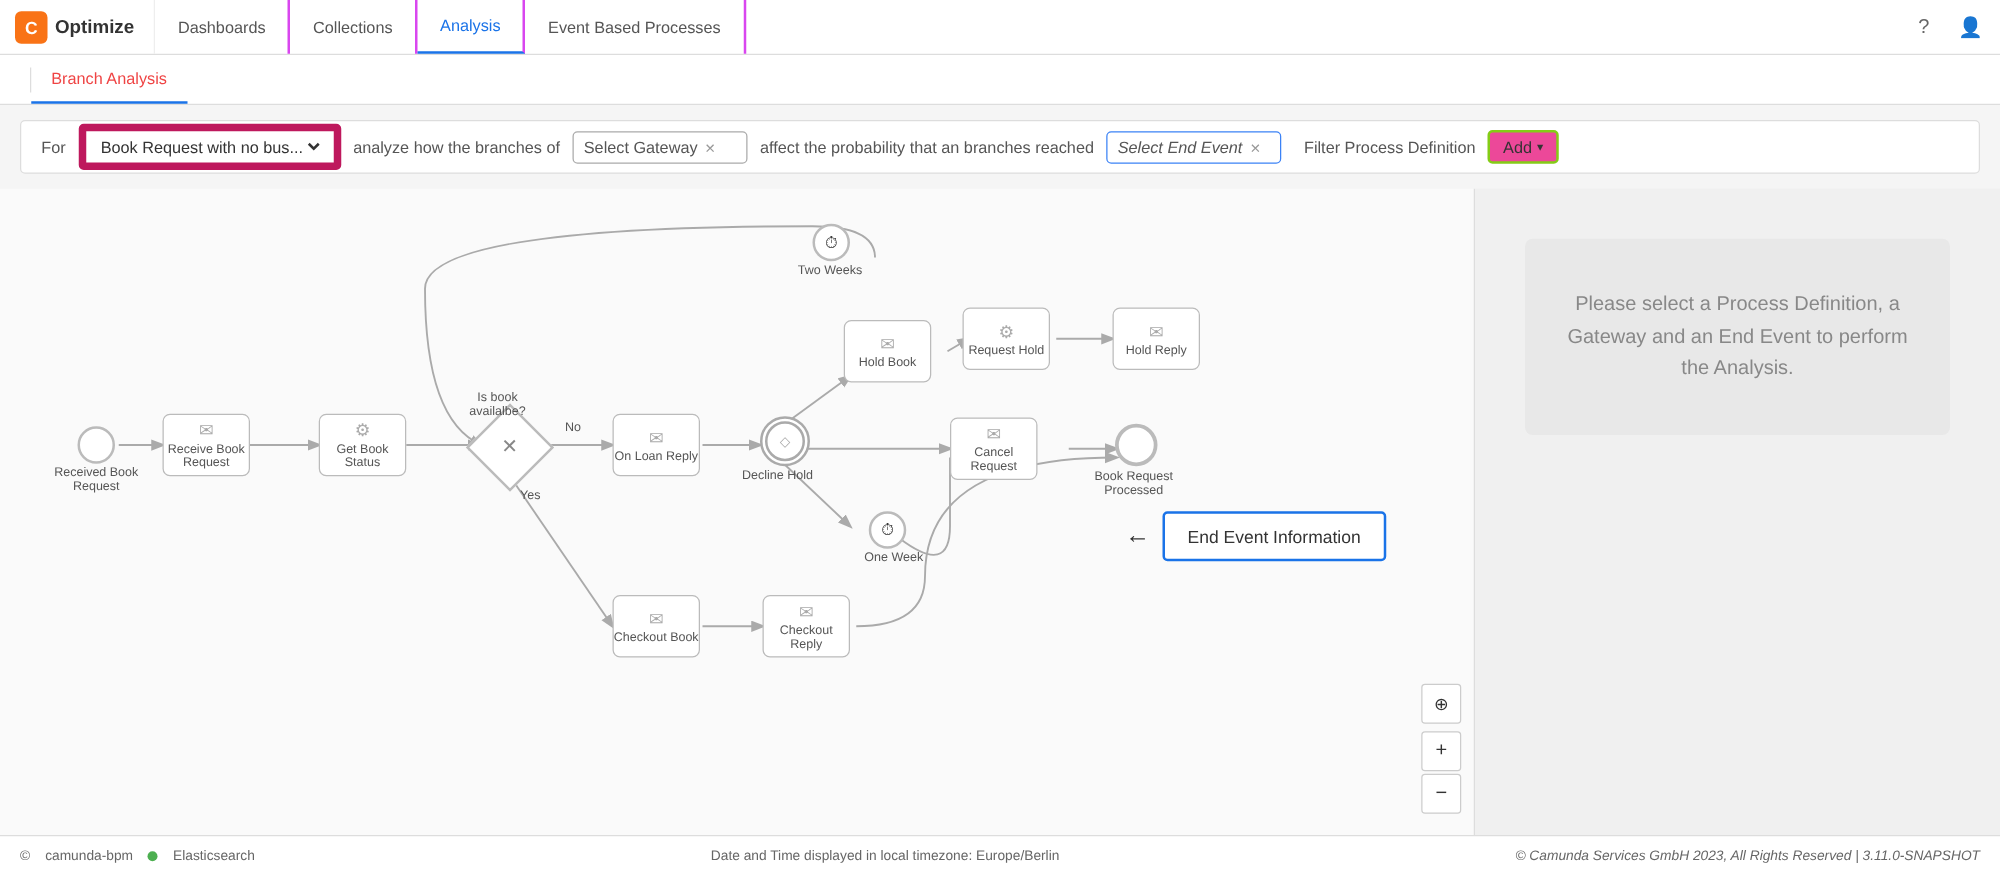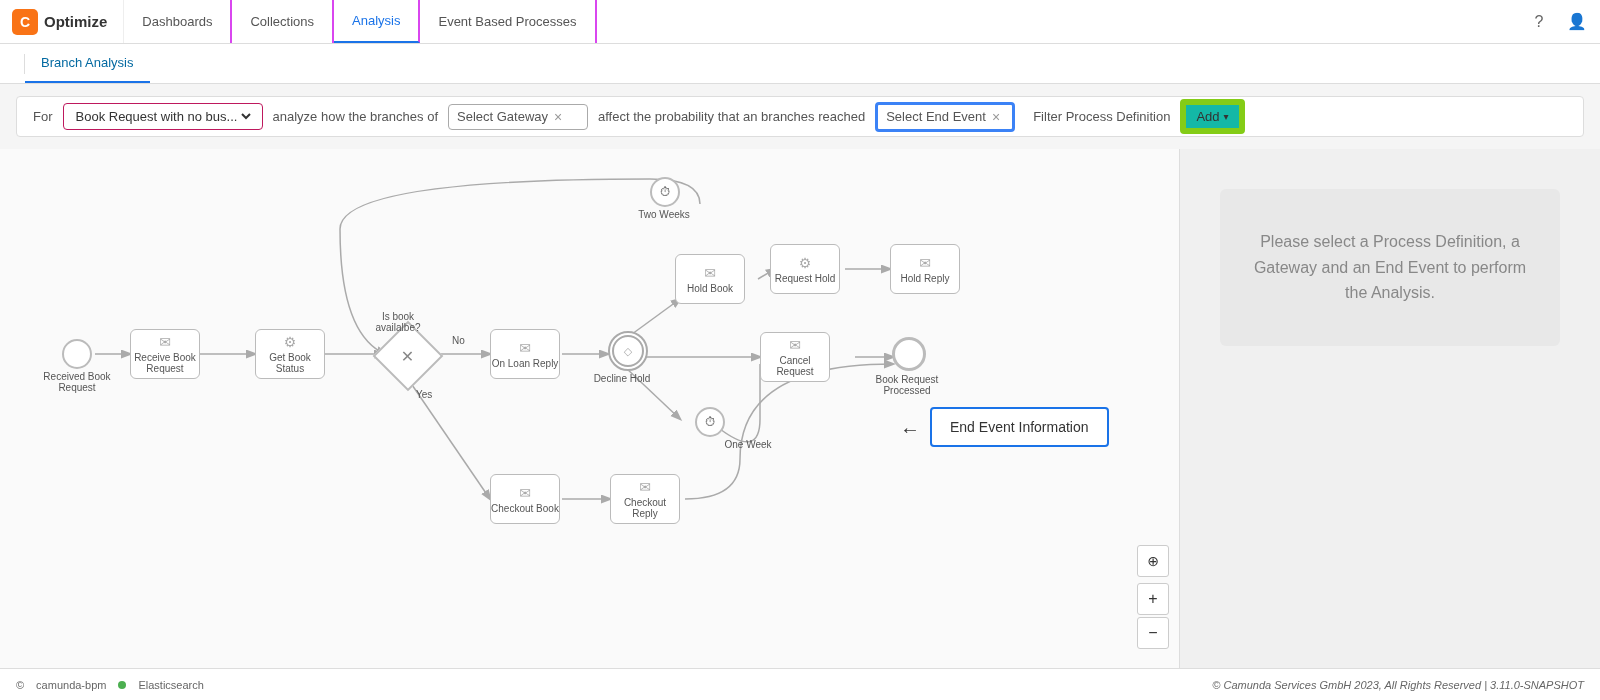--- a/index.html
+++ b/index.html
@@ -12,34 +12,34 @@
     .nav-items { display: flex; align-items: center; gap: 0; height: 100%; }
     .nav-item { padding: 0 18px; height: 100%; display: flex; align-items: center; color: #555; cursor: pointer; border-right: 2px solid #d946ef; font-size: 13px; }
     .nav-item:first-child { border-left: 1px solid #eee; }
     .nav-item.active { color: #1a73e8; border-bottom: 2px solid #1a73e8; }
     .nav-right { margin-left: auto; display: flex; gap: 16px; align-items: center; }
     .nav-icon { width: 22px; height: 22px; color: #666; cursor: pointer; display: flex; align-items: center; justify-content: center; font-size: 16px; }
 
     
     .sub-nav { display: flex; align-items: center; background: #fff; border-bottom: 1px solid #ddd; height: 40px; padding: 0 24px; gap: 0; }
     .sub-nav-item { padding: 0 16px; height: 100%; display: flex; align-items: center; color: #555; cursor: pointer; font-size: 13px; border-bottom: 2px solid transparent; }
-    .sub-nav-item.active { color: #0369a1; border-bottom: 2px solid #1a73e8; font-weight: 500; }
+    .sub-nav-item.active { color: #ef4444; border-bottom: 2px solid #1a73e8; font-weight: 500; }
     .sub-nav-divider { width: 1px; height: 20px; background: #ddd; }
 
     
     .filter-bar { background: #fff; border: 1px solid #ddd; border-radius: 4px; margin: 12px 16px; padding: 2px 16px; display: flex; align-items: center; gap: 10px; flex-wrap: wrap; }
     .filter-label { font-size: 13px; color: #555; }
-    .filter-select { display: flex; align-items: center; border: 1px solid #be185d; border-radius: 4px; background: #fff; padding: 4px 8px; cursor: pointer; gap: 6px; min-width: 180px; }
+    .filter-select { display: flex; align-items: center; border: 6px solid #be185d; border-radius: 4px; background: #fff; padding: 4px 8px; cursor: pointer; gap: 6px; min-width: 180px; }
     .filter-select select { border: none; outline: none; font-size: 13px; color: #333; background: transparent; cursor: pointer; min-width: 150px; }
     .gateway-select { display: flex; align-items: center; border: 1px solid #aaa; border-radius: 4px; background: #fff; padding: 4px 8px; gap: 6px; color: #555; min-width: 140px; }
     .clear-btn { cursor: pointer; color: #999; font-size: 14px; }
     .filter-text { font-size: 13px; color: #555; }
-    .end-event-select { display: flex; align-items: center; border: 3px solid #3b82f6; border-radius: 4px; background: #fff; padding: 4px 8px; gap: 6px; color: #555; min-width: 140px; }
+    .end-event-select { display: flex; align-items: center; border: 1px solid #3b82f6; border-radius: 4px; background: #fff; padding: 4px 8px; gap: 6px; color: #555; min-width: 140px; font-style: italic; }
     .filter-instances-label { font-size: 13px; color: #555; margin-left: 8px; }
-    .add-btn { display: flex; align-items: center; border: 6px solid #84cc16; border-radius: 4px; background: #14b8a6; padding: 4px 10px; gap: 4px; cursor: pointer; font-size: 13px; }
+    .add-btn { display: flex; align-items: center; border: 2px solid #84cc16; border-radius: 4px; background: #ec4899; padding: 4px 10px; gap: 4px; cursor: pointer; font-size: 13px; }
     .chevron { font-size: 10px; }
 
     
     .main-content { display: flex; height: calc(700px - 44px - 40px - 64px - 32px); position: relative; }
 
     
     .bpmn-canvas { flex: 1; background: #fafafa; position: relative; overflow: hidden; border-right: 1px solid #ddd; }
 
     
     .right-panel { width: 420px; background: #f0f0f0; display: flex; align-items: flex-start; justify-content: center; padding: 40px 30px; }
@@ -217,21 +217,21 @@
     </div>
 
     <div class="bpmn-task" style="width:70px;height:50px;left:890px;top:95px;">
       <div class="task-icon">✉</div>
       <div>Hold Reply</div>
     </div>
 
     <div class="bpmn-event-circle" style="width:30px;height:30px;left:695px;top:258px;">
       <span style="font-size:13px;">⏱</span>
     </div>
-    <div class="bpmn-label" style="left:718px;top:290px;width:60px;">One Week</div>
+    <div class="bpmn-label" style="left:685px;top:290px;width:60px;">One Week</div>
 
     <div class="bpmn-task" style="width:70px;height:50px;left:760px;top:183px;">
       <div class="task-icon">✉</div>
       <div>Cancel Request</div>
     </div>
 
     <div class="bpmn-event-circle end" style="width:34px;height:34px;left:892px;top:188px;"></div>
     <div class="bpmn-label" style="left:862px;top:225px;width:90px;">Book Request<br>Processed</div>
 
     <div class="bpmn-task" style="width:70px;height:50px;left:490px;top:325px;">
@@ -264,16 +264,19 @@
   </div>
 </div>
 
 <div class="footer">
   <div class="footer-left">
     <span>©</span>
     <span>camunda-bpm</span>
     <span class="dot"></span>
     <span>Elasticsearch</span>
   </div>
+  <div class="footer-center">
+    <span>Date and Time displayed in local timezone: Europe/Berlin</span>
+  </div>
   <div class="footer-right">
     <span>© Camunda Services GmbH 2023, All Rights Reserved | 3.11.0-SNAPSHOT</span>
   </div>
 </div>
 
 </body></html>

